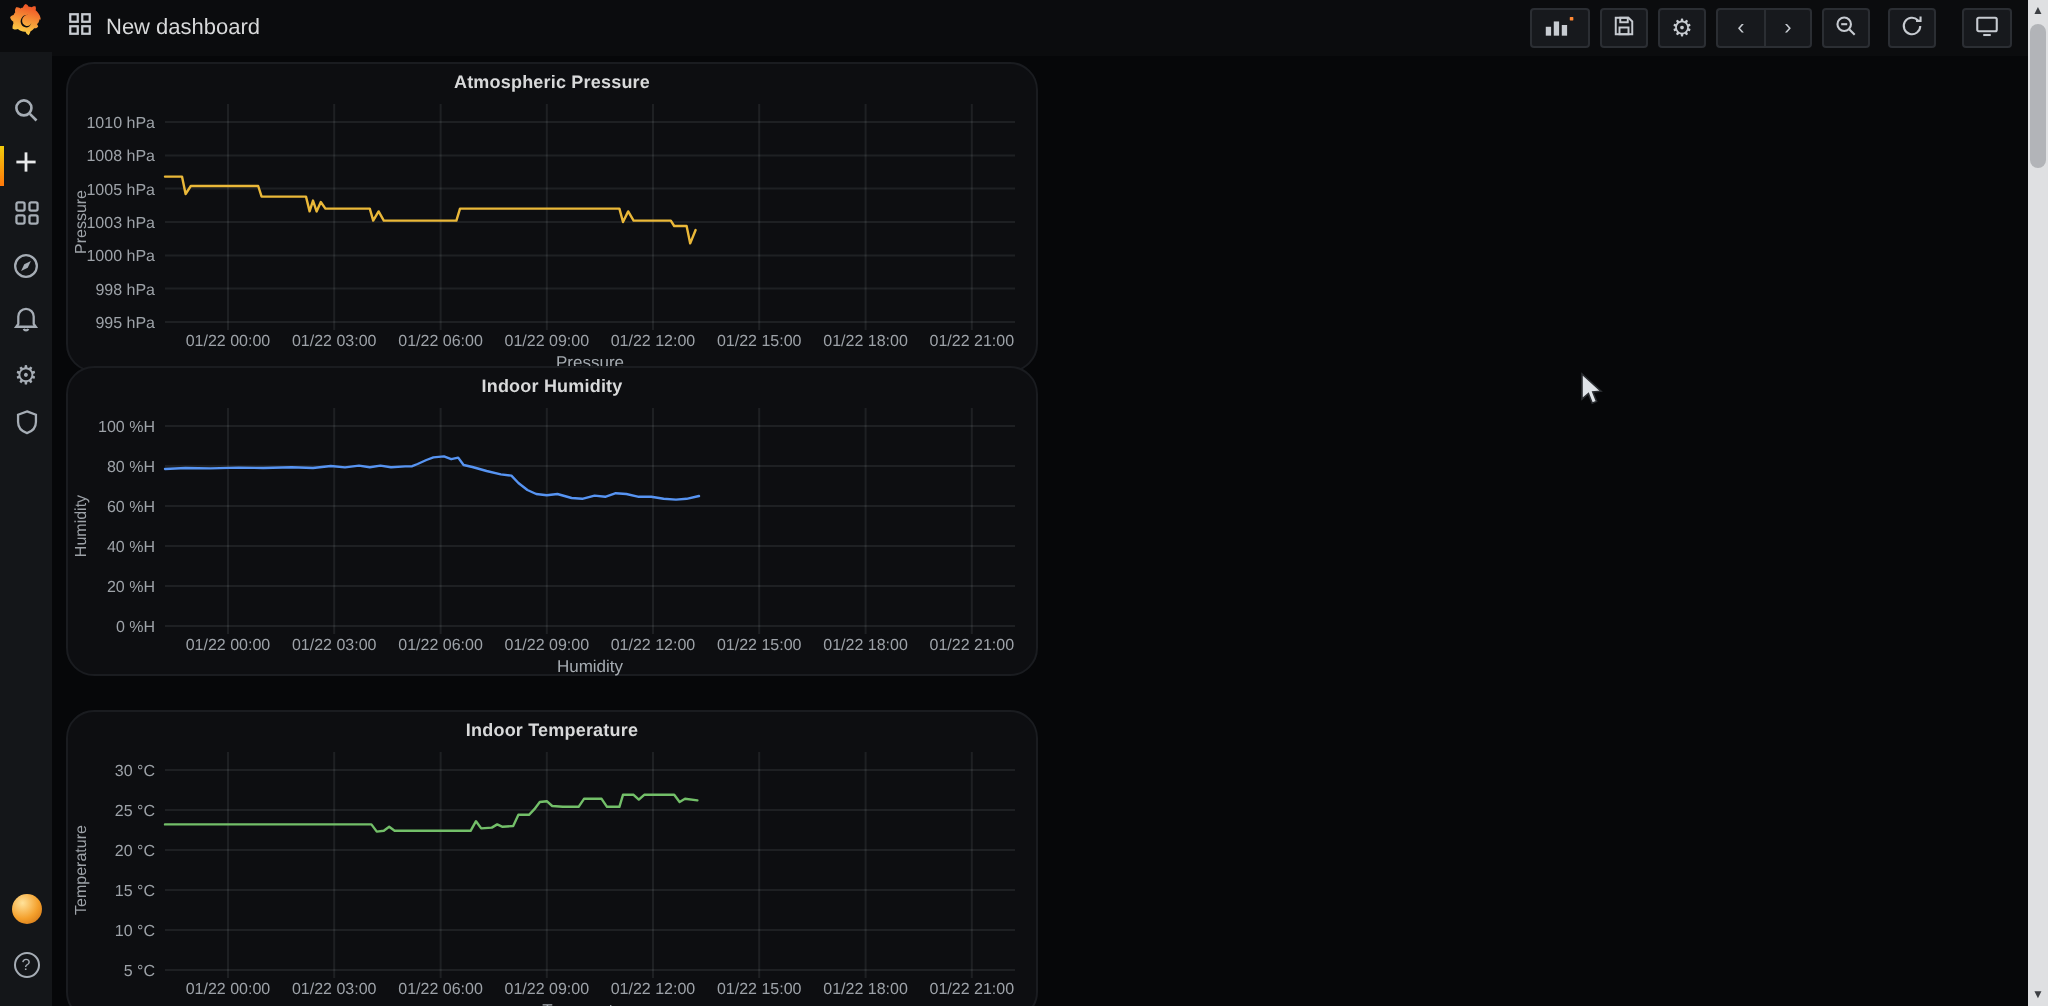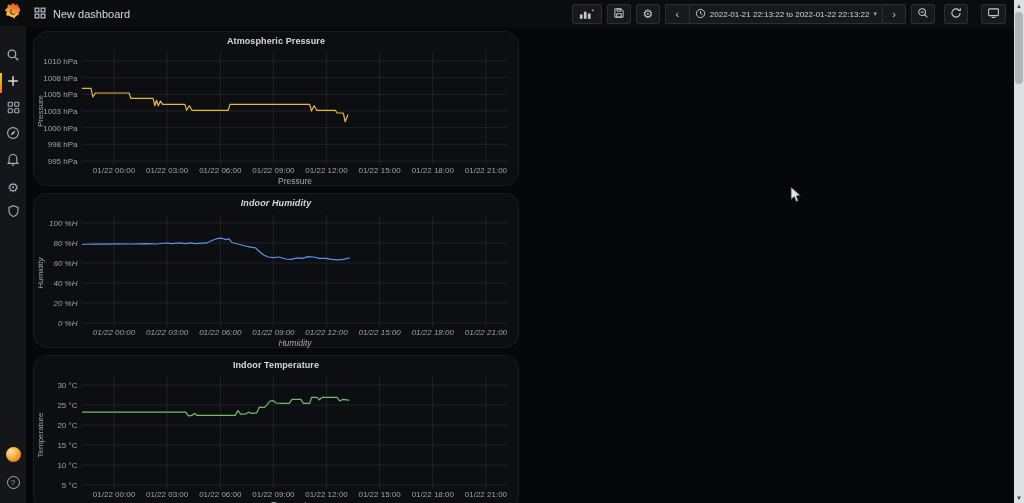--- a/index.html
+++ b/index.html
@@ -185,30 +185,20 @@
         </svg>
       </span>
     </button>
     <button class="tb-btn">
       <span class="gear-glyph">⚙</span>
     </button>
 
     <div class="tp-group">
       <button class="tb-btn">
         <span class="chev">‹</span>
-      </button>
-      <button class="tb-btn">
-        <span>
-          <svg width="11" height="11" viewBox="0 0 16 16" fill="none" stroke="#c7cbd1" stroke-width="1.4">
-            <circle cx="8" cy="8" r="6"></circle>
-              <path d="M8 4.5 V8 l2.6 1.6"></path>
-          </svg>
-        </span>
-        <span class="time-label">2022-01-21 22:13:22 to 2022-01-22 22:13:22</span>
-        <span class="caret">▾</span>
       </button>
       <button class="tb-btn">
         <span class="chev">›</span>
       </button>
     </div>
 
     <button class="tb-btn">
       <span>
         <svg width="12" height="12" viewBox="0 0 16 16" fill="none" stroke="#c7cbd1" stroke-width="1.4">
           <circle cx="6.8" cy="6.8" r="4.5"></circle>
@@ -273,21 +263,21 @@
           <text x="43.5" y="98.7" text-anchor="end">1000 hPa</text>
           <text x="43.5" y="115.3" text-anchor="end">998 hPa</text>
           <text x="43.5" y="132.0" text-anchor="end">995 hPa</text>
         </g>
         <text x="9" y="79" text-anchor="middle" fill="#9da2a8" font-size="8px" transform="rotate(-90 9 79)">Pressure</text>
         <path d="M48.5 56.3 L57.0 56.3 L58.8 65.0 L61.4 61.0 L95.1 61.0 L96.8 66.3 L119.0 66.3 L120.8 73.7 L122.5 68.3 L124.3 73.7 L126.4 69.0 L128.7 72.3 L150.9 72.3 L152.6 78.3 L155.3 73.7 L157.9 78.3 L194.2 78.3 L196.0 72.3 L275.7 72.3 L277.5 79.0 L280.1 73.7 L282.8 78.3 L301.4 78.3 L303.1 81.0 L309.3 81.0 L311.1 89.7 L313.8 83.0" fill="none" stroke="#EAB839" stroke-width="1.2" stroke-linejoin="round" stroke-linecap="round"></path>
         <text x="261.0" y="152" text-anchor="middle" fill="#a5abb1" font-size="8.5px">Pressure</text>
       </svg>
   </section>
 
-  <section class="panel" style="top:165px;font-style:italic;">
+  <section class="panel" style="top:155px;">
     <div class="panel-title">Indoor Humidity</div>
     <svg class="chart" width="486" height="155" viewBox="0 0 486 155">
         <g>
           <line x1="80.0" x2="80.0" y1="20" y2="133" stroke="rgba(240,250,255,0.08)" stroke-width="1"></line>
           <line x1="133.1" x2="133.1" y1="20" y2="133" stroke="rgba(240,250,255,0.08)" stroke-width="1"></line>
           <line x1="186.3" x2="186.3" y1="20" y2="133" stroke="rgba(240,250,255,0.08)" stroke-width="1"></line>
           <line x1="239.4" x2="239.4" y1="20" y2="133" stroke="rgba(240,250,255,0.08)" stroke-width="1"></line>
           <line x1="292.5" x2="292.5" y1="20" y2="133" stroke="rgba(240,250,255,0.08)" stroke-width="1"></line>
           <line x1="345.6" x2="345.6" y1="20" y2="133" stroke="rgba(240,250,255,0.08)" stroke-width="1"></line>
           <line x1="398.8" x2="398.8" y1="20" y2="133" stroke="rgba(240,250,255,0.08)" stroke-width="1"></line>

